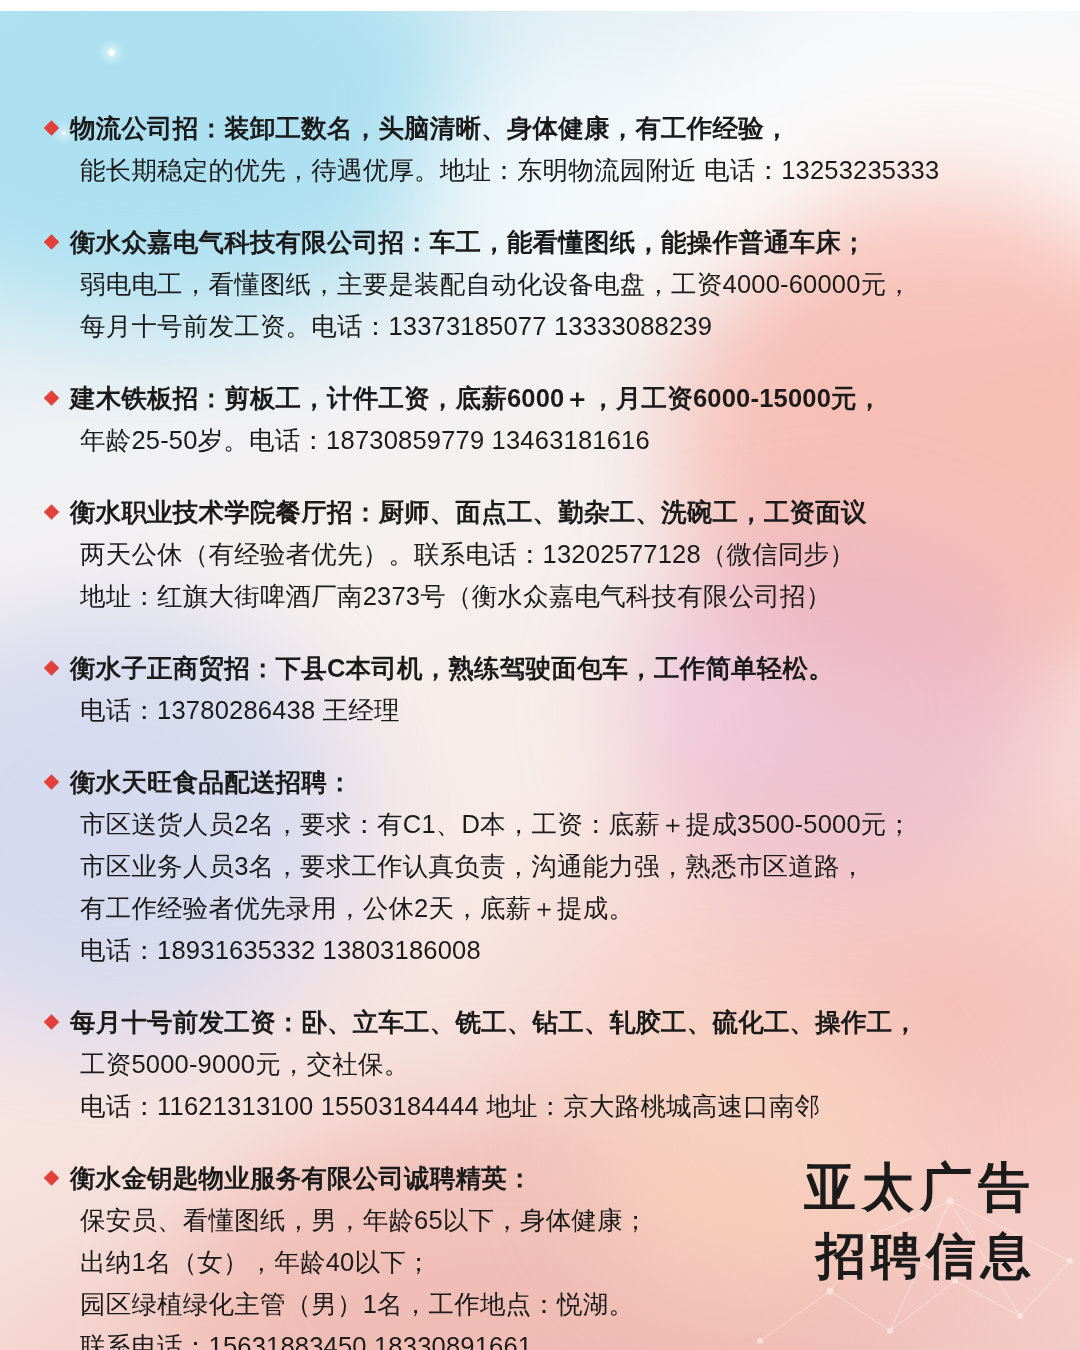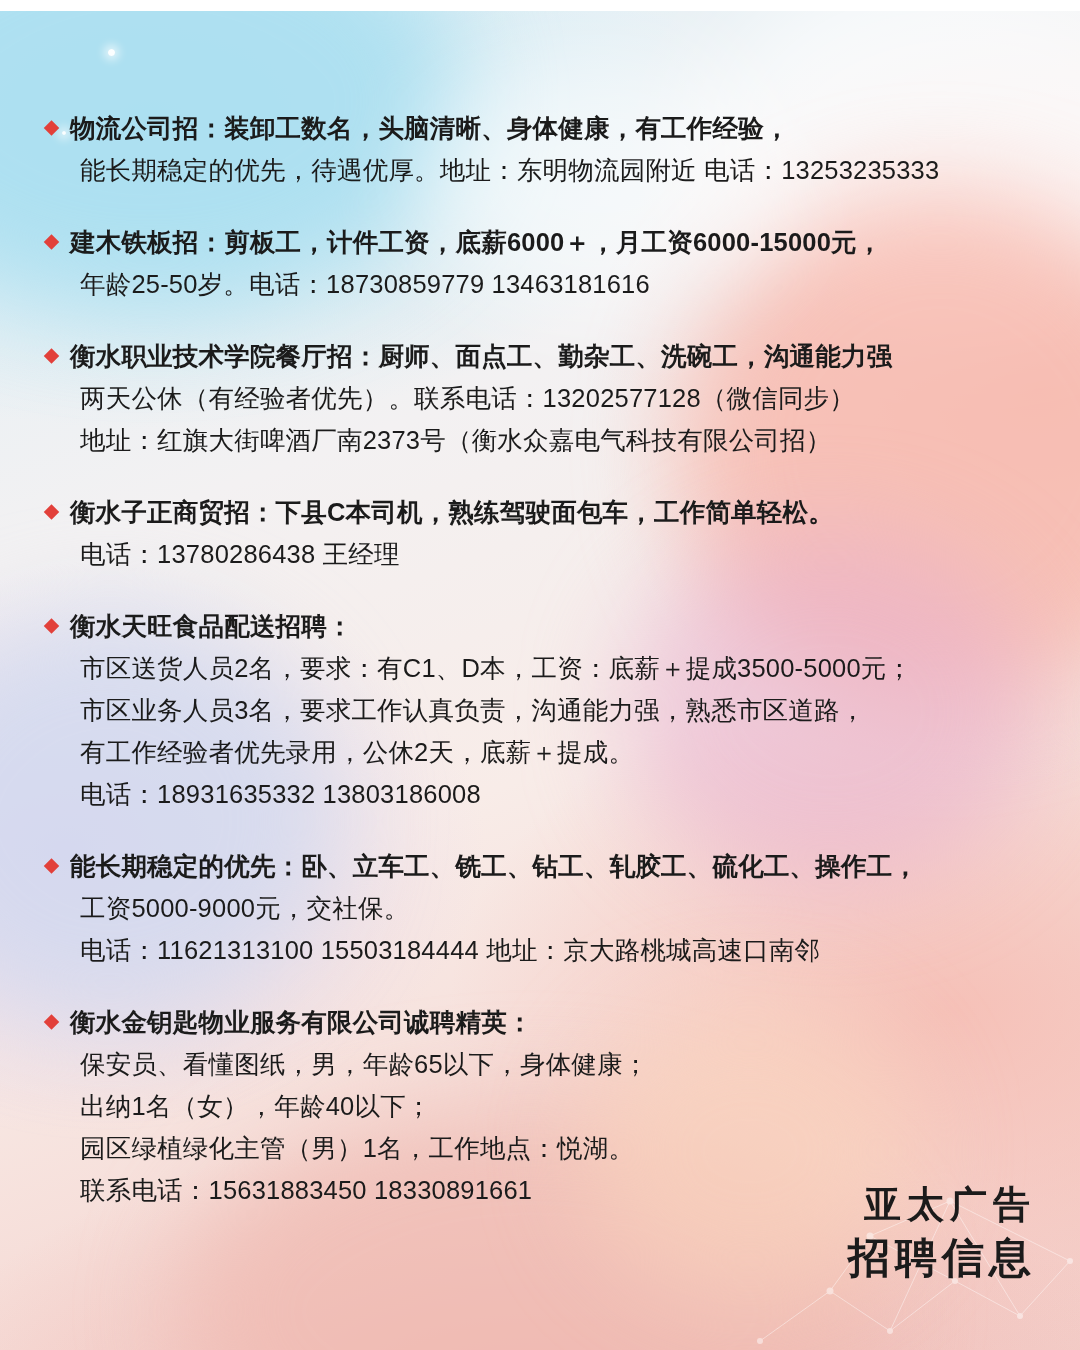--- a/index.html
+++ b/index.html
@@ -96,30 +96,30 @@
 
   #brand {
     position: absolute;
     right: 44px;
     bottom: 72px;
     z-index: 6;
     text-align: right;
     color: #1b1b1b;
   }
   #brand .brand-name {
-    font-family: Liberation Mono, monospace;
+    font-family: Liberation Serif, serif;
     font-weight: bold;
-    font-size: 37px;
+    font-size: 52px;
     letter-spacing: 6px;
     line-height: 1.15;
   }
   #brand .brand-sub {
-    font-family: Liberation Mono, monospace;
+    font-family: Liberation Sans, sans-serif;
     font-weight: bold;
-    font-size: 42px;
+    font-size: 50px;
     letter-spacing: 5px;
     line-height: 1.3;
     margin-top: 6px;
   }
 </style>
 </head>
 <body>
 
 <div id="poster">
   <div class="swirl s1"></div>
@@ -159,35 +159,47 @@
     <div class="ad">
       <div class="line first">
         <span class="bullet"></span>
         <span>物流公司招：装卸工数名，头脑清晰、身体健康，有工作经验，</span>
       </div>
       <div class="line rest">
         <span>能长期稳定的优先，待遇优厚。地址：东明物流园附近 电话：13253235333</span>
       </div>
     </div>
 
+    <div class="ad">
+      <div class="line first">
+        <span class="bullet"></span>
+        <span>衡水众嘉电气科技有限公司招：车工，能看懂图纸，能操作普通车床；</span>
+      </div>
+      <div class="line rest">
+        <span>弱电电工，看懂图纸，主要是装配自动化设备电盘，工资4000-60000元，</span>
+      </div>
+      <div class="line rest">
+        <span>每月十号前发工资。电话：13373185077  13333088239</span>
+      </div>
+    </div>
 
     <div class="ad">
       <div class="line first">
         <span class="bullet"></span>
         <span>建木铁板招：剪板工，计件工资，底薪6000＋，月工资6000-15000元，</span>
       </div>
       <div class="line rest">
         <span>年龄25-50岁。电话：18730859779  13463181616</span>
       </div>
     </div>
 
     <div class="ad">
       <div class="line first">
         <span class="bullet"></span>
-        <span>衡水职业技术学院餐厅招：厨师、面点工、勤杂工、洗碗工，沟通能力强</span>
+        <span>衡水职业技术学院餐厅招：厨师、面点工、勤杂工、洗碗工，工资面议</span>
       </div>
       <div class="line rest">
         <span>两天公休（有经验者优先）。联系电话：13202577128（微信同步）</span>
       </div>
       <div class="line rest">
         <span>地址：红旗大街啤酒厂南2373号（衡水众嘉电气科技有限公司招）</span>
       </div>
     </div>
 
     <div class="ad">
@@ -215,21 +227,21 @@
         <span>有工作经验者优先录用，公休2天，底薪＋提成。</span>
       </div>
       <div class="line rest">
         <span>电话：18931635332  13803186008</span>
       </div>
     </div>
 
     <div class="ad">
       <div class="line first">
         <span class="bullet"></span>
-        <span>能长期稳定的优先：卧、立车工、铣工、钻工、轧胶工、硫化工、操作工，</span>
+        <span>每月十号前发工资：卧、立车工、铣工、钻工、轧胶工、硫化工、操作工，</span>
       </div>
       <div class="line rest">
         <span>工资5000-9000元，交社保。</span>
       </div>
       <div class="line rest">
         <span>电话：11621313100  15503184444  地址：京大路桃城高速口南邻</span>
       </div>
     </div>
 
     <div class="ad">

